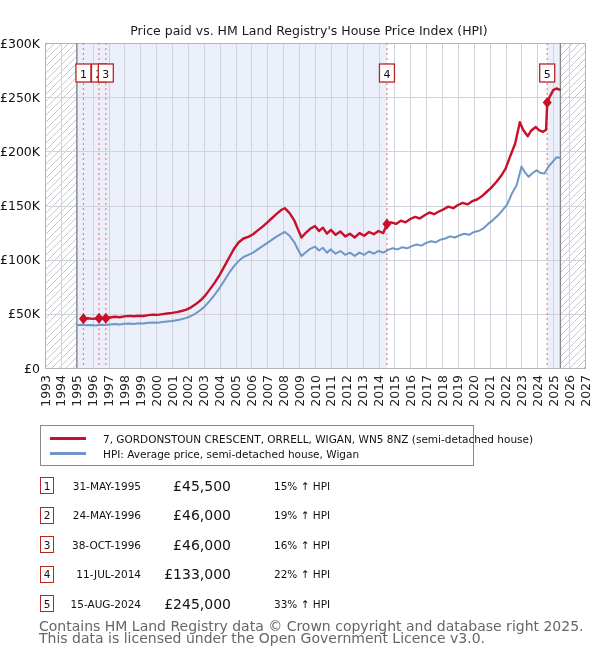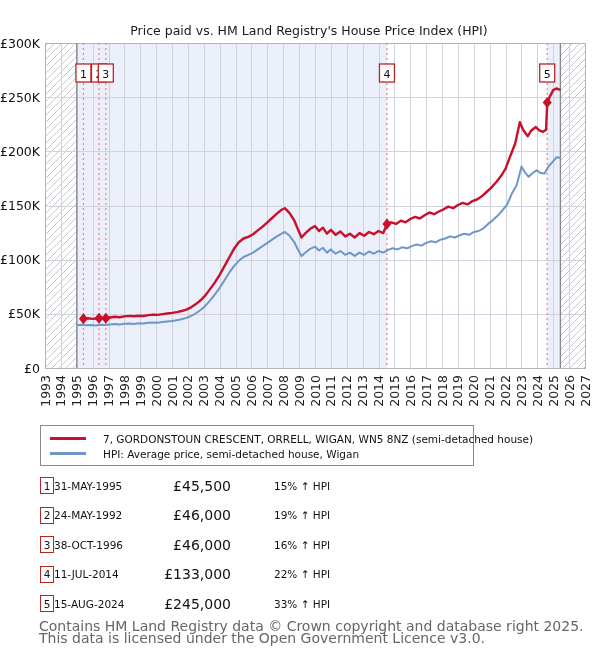--- a/index.html
+++ b/index.html
@@ -14,21 +14,21 @@
   .legend{position:absolute;top:425px;left:40px;width:434px;box-sizing:border-box;
           border:1px solid #8a8a8a;background:#fff;padding:5px 9px 4px 9px;}
   .lrow{display:flex;align-items:center;height:15px;gap:7px;}
   .swatch{display:inline-block;width:36px;height:3px;margin-right:10px;flex:none;}
   .ltext{font-size:10.5px;color:#111;white-space:nowrap;}
   .stable{position:absolute;top:471px;left:40px;}
   .trow{display:flex;align-items:center;height:29.5px;}
   .numbox{width:12px;height:15px;border:1.5px solid #b82525;background:#fff;
           display:flex;align-items:center;justify-content:center;
           font-size:10.5px;color:#111;flex:none;}
-  .tdate{width:87px;text-align:left;font-size:10.5px;color:#111;flex:none;}
+  .tdate{width:87px;text-align:right;font-size:10.5px;color:#111;flex:none;}
   .tprice{width:90px;text-align:right;font-size:14px;color:#111;flex:none;}
   .tpct{margin-left:43px;font-size:10.5px;color:#111;flex:none;white-space:nowrap;}
   .footer{position:absolute;left:39px;top:620px;font-size:14px;color:#666;line-height:12px;}
 </style>
 </head>
 <body>
 
 <div id="root">
 
   <svg id="chart-svg" width="600" height="424" viewBox="0 0 600 424">
@@ -170,21 +170,21 @@
 
   <div class="stable" id="sales-table">
       <div class="trow">
         <span class="numbox">1</span>
         <span class="tdate">31-MAY-1995</span>
         <span class="tprice">£45,500</span>
         <span class="tpct">15% ↑ HPI</span>
       </div>
       <div class="trow">
         <span class="numbox">2</span>
-        <span class="tdate">24-MAY-1992</span>
+        <span class="tdate">24-MAY-1996</span>
         <span class="tprice">£46,000</span>
         <span class="tpct">19% ↑ HPI</span>
       </div>
       <div class="trow">
         <span class="numbox">3</span>
         <span class="tdate">38-OCT-1996</span>
         <span class="tprice">£46,000</span>
         <span class="tpct">16% ↑ HPI</span>
       </div>
       <div class="trow">

